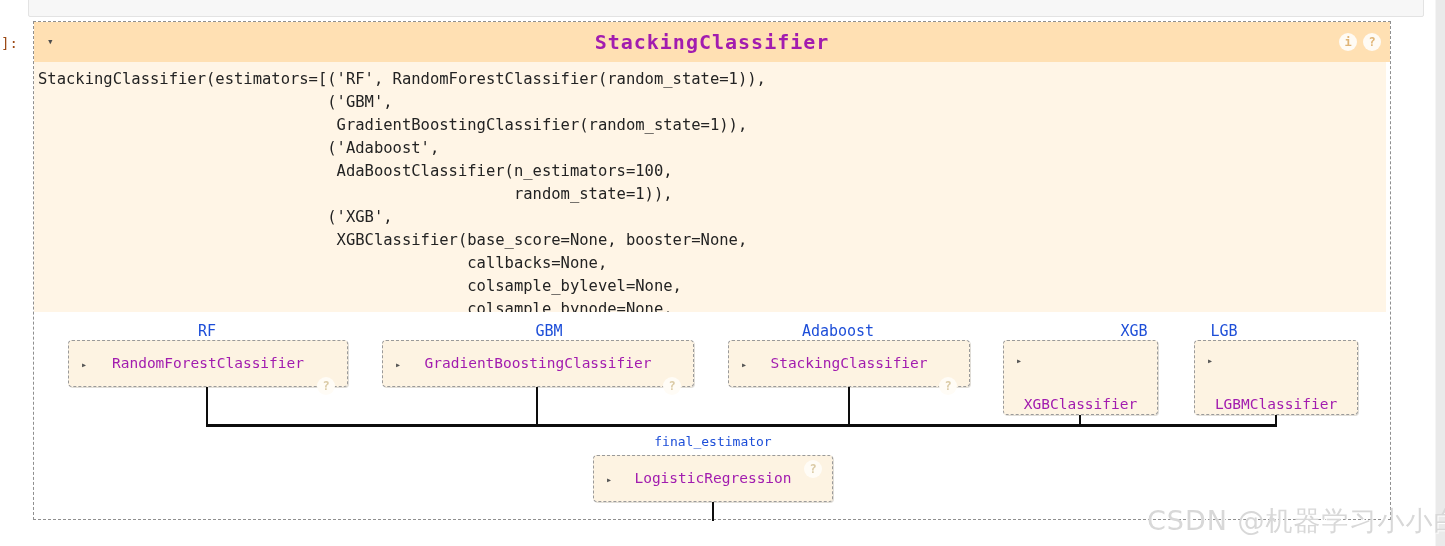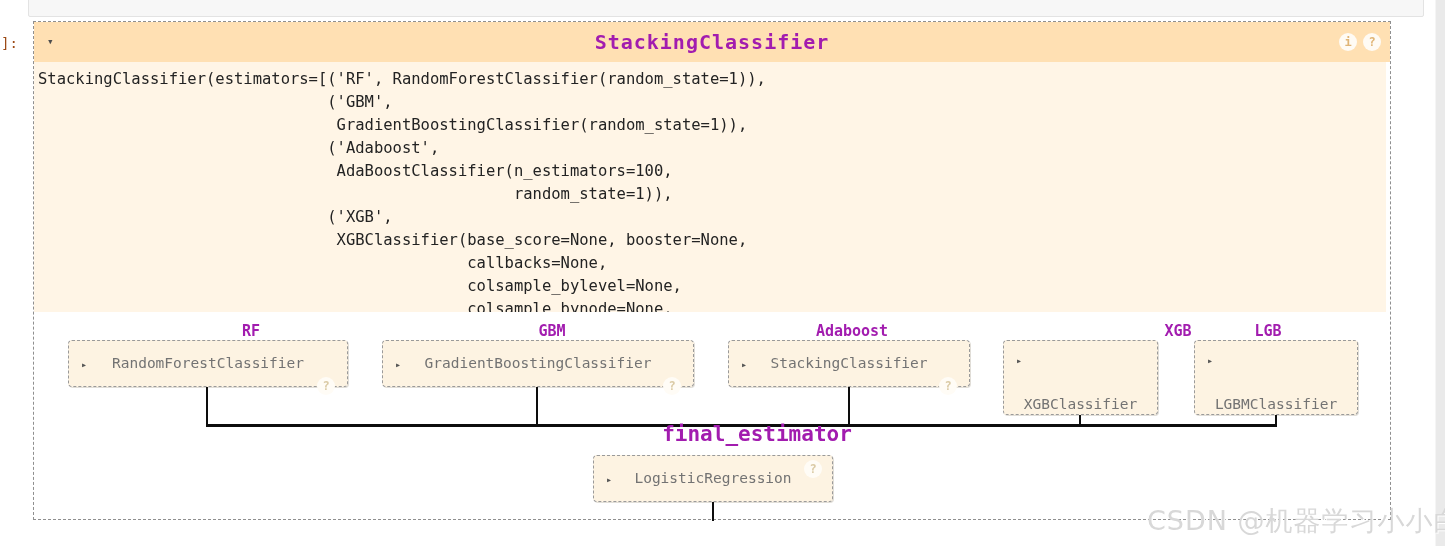--- a/index.html
+++ b/index.html
@@ -50,32 +50,32 @@
   .hdr-icon.help { right:9px; }
   .sk-pre {
     position:absolute; left:0; top:40px; width:calc(100% - 4px); height:250px;
     background:#fff5e6; overflow:hidden; white-space:pre;
     font-family:inherit; font-size:15.5px; line-height:23px; color:#232323;
     padding:6px 0 0 4px;
   }
   
   .est-label {
     position:absolute; top:300px; transform:translateX(-50%);
-    font-weight:bold; font-size:15px; color:#a21caf; white-space:nowrap;margin-left:44px;
+    font-weight:normal; font-size:15px; color:#1d4ed8; white-space:nowrap;
   }
-  .est-label.final { top:400px; font-size:21px;text-align:center; }
+  .est-label.final { top:412px; font-size:13px;text-align:center; }
   .est-box {
     position:absolute; background:#fdf3e2; border:1px dashed #9a9a9a;
     border-radius:4px; box-shadow:1px 1px 0 rgba(90,70,40,0.18); cursor:pointer;
   }
   .est-box .arrow {
     position:absolute; left:12px; font-size:10px; color:#555;
   }
   .est-box .cls {
-    font-size:14.5px; color:#737373; text-align:center; white-space:nowrap;
+    font-size:14.5px; color:#a21caf; text-align:center; white-space:nowrap;
   }
   .est-box.wide { top:318px; height:47px; }
   .est-box.wide .arrow { top:50%; transform:translateY(-50%); }
   .est-box.wide .cls { line-height:45px; }
   .est-box.tall { top:318px; height:75px; }
   .est-box.tall .arrow { top:14px; }
   .est-box.tall .cls { position:absolute; left:0; right:0; top:55px; }
   #box-rf  { left:34px;  width:280px; }
   #box-gbm { left:348px; width:312px; }
   #box-ada { left:694px; width:242px; }
@@ -95,22 +95,22 @@
   #cv-rf  { left:172px;  top:365px; height:39px; }
   #cv-gbm { left:502px;  top:365px; height:39px; }
   #cv-ada { left:814px;  top:365px; height:39px; }
   #cv-xgb { left:1045px; top:393px; height:11px; }
   #cv-lgb { left:1241px; top:393px; height:11px; }
   #cv-final { left:678px; top:480px; height:19px; }
   .conn-h {
     position:absolute; left:172px; top:402px; width:1071px; height:3px;
     background:#0d0d0d;
   }
-  .label-rf  { left:173px; }  .label-gbm { left:474px; }
-  .label-ada { left:774px; }  .label-xgb { left:1100px; }
+  .label-rf  { left:173px; }  .label-gbm { left:515px; }
+  .label-ada { left:804px; }  .label-xgb { left:1100px; }
   .label-lgb { left:1190px; } .label-final { left:679px; }
   .watermark {
     position:absolute; left:1147px; top:503px; z-index:5;
     font-family:"DejaVu Sans","Liberation Sans",sans-serif;
     font-size:27px; color:#d8d8d8; text-shadow:1px 1px 0 #ffffff;
     white-space:nowrap; letter-spacing:1px;
   }
 </style>
 </head>
 <body>

